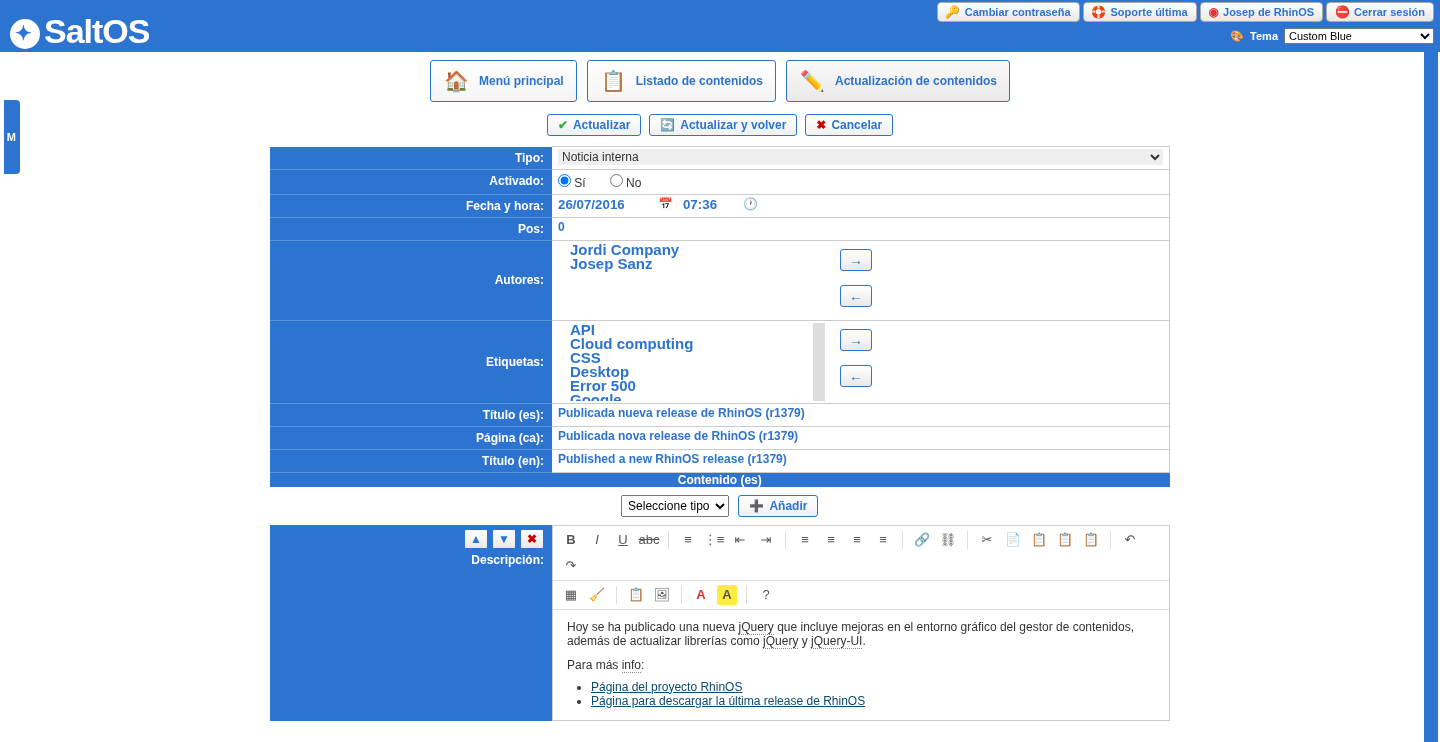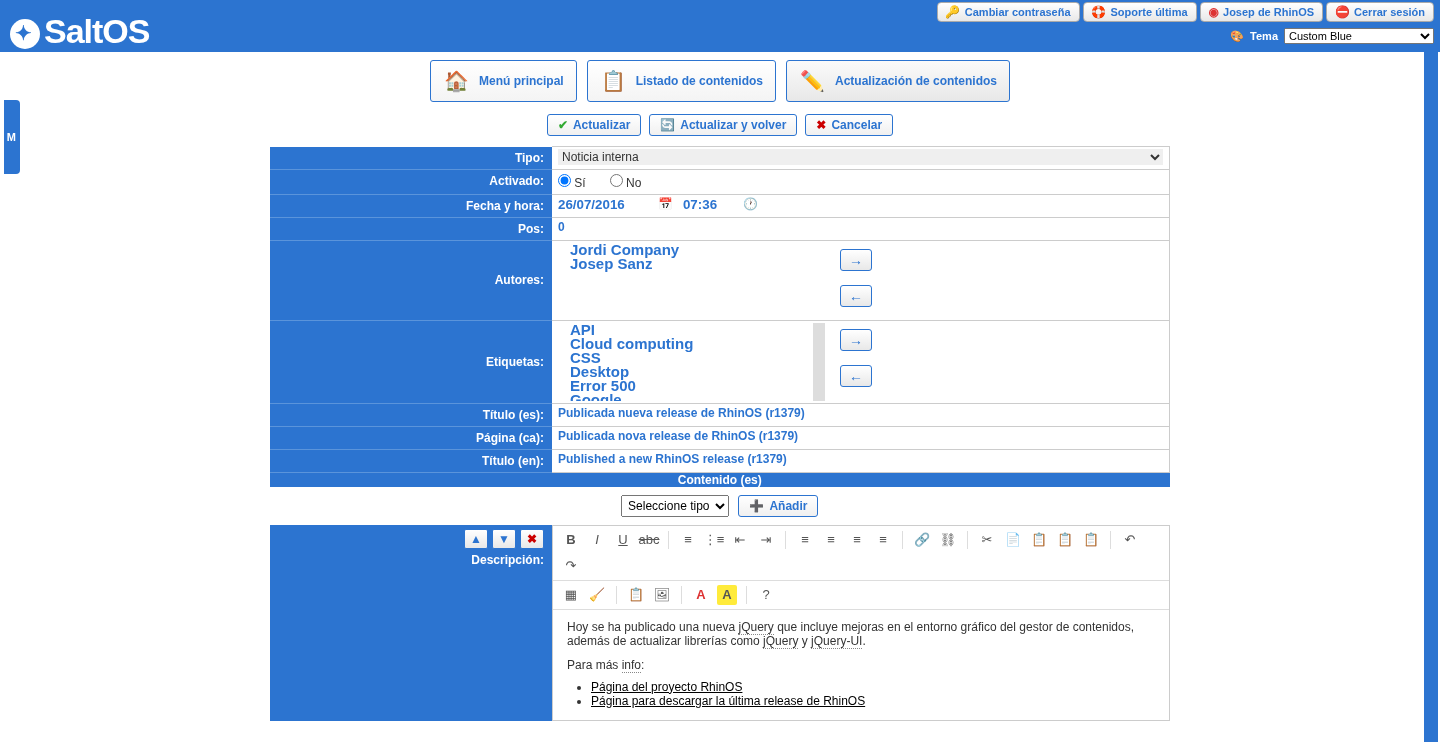--- a/index.html
+++ b/index.html
@@ -45,21 +45,21 @@
 .rbtn.del { color: #c00; font-weight:bold; }
 .rbtn.up { color: #2C74D0; }
 .rbtn.down { color: #2C74D0; }
 .editor-wrap { border: 1px solid #ccc; background: #fff; }
 .toolbar { border-bottom: 1px solid #ddd; padding: 4px 8px; display: flex; flex-wrap: wrap; gap: 6px; align-items: center; }
 .toolbar .tb { width: 20px; height: 20px; display: flex; align-items: center; justify-content: center; font-size: 13px; cursor: pointer; color: #555; border-radius: 2px; }
 .toolbar .sep { width: 1px; height: 18px; background: #ddd; margin: 0 3px; }
 .toolbar .tb.hl-yellow { background: #ffeb3b; font-weight: bold; }
 .toolbar .tb.hl-color { color: #d33; font-weight: bold; }
 .editor-content { padding: 10px 14px; font-size: 12px; color: #333; min-height: 110px; }
-.editor-content a { color: #000000; text-decoration: underline; }
+.editor-content a { color: #0c4a6e; text-decoration: underline; }
 .editor-content .dotted { border-bottom: 1px dotted #888; }
 .editor-content ul { margin: 8px 0 0 24px; }
 .scroll-right { position: fixed; right: 2px; top: 0; width: 14px; height: 100%; background: #2C74D0; }
 </style>
 </head>
 <body>
 
 <div class="scroll-right"></div>
 
 <div class="topbar">

